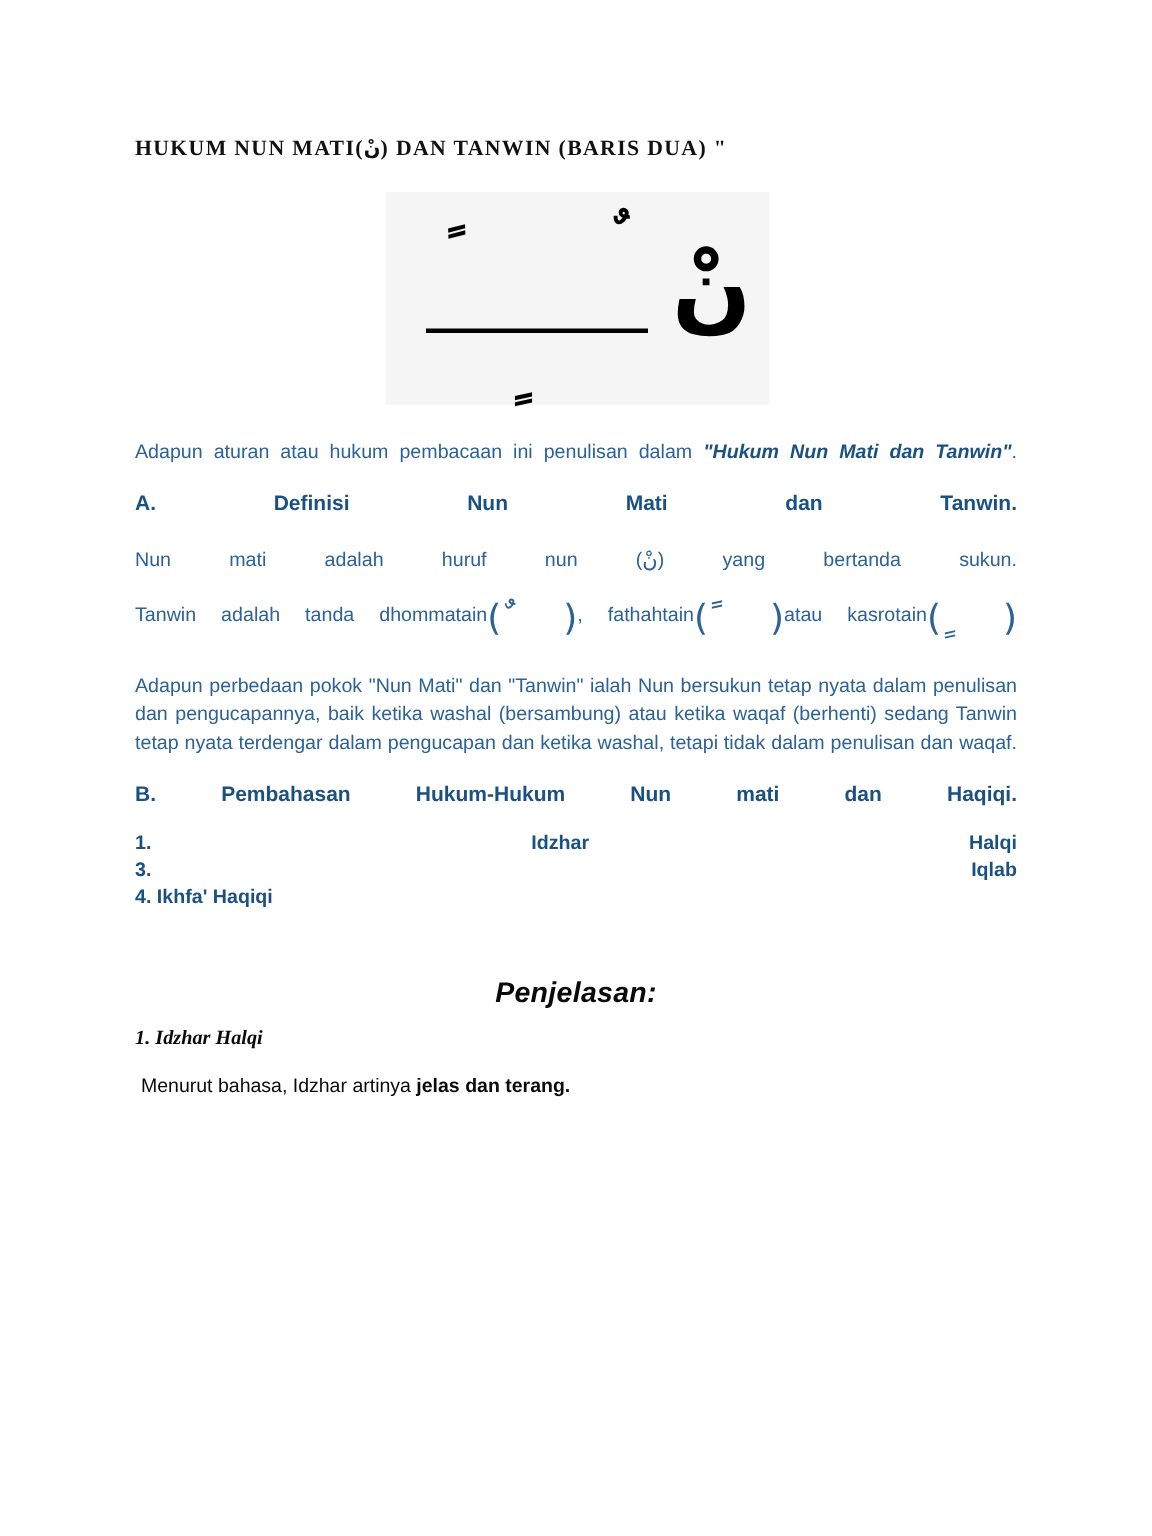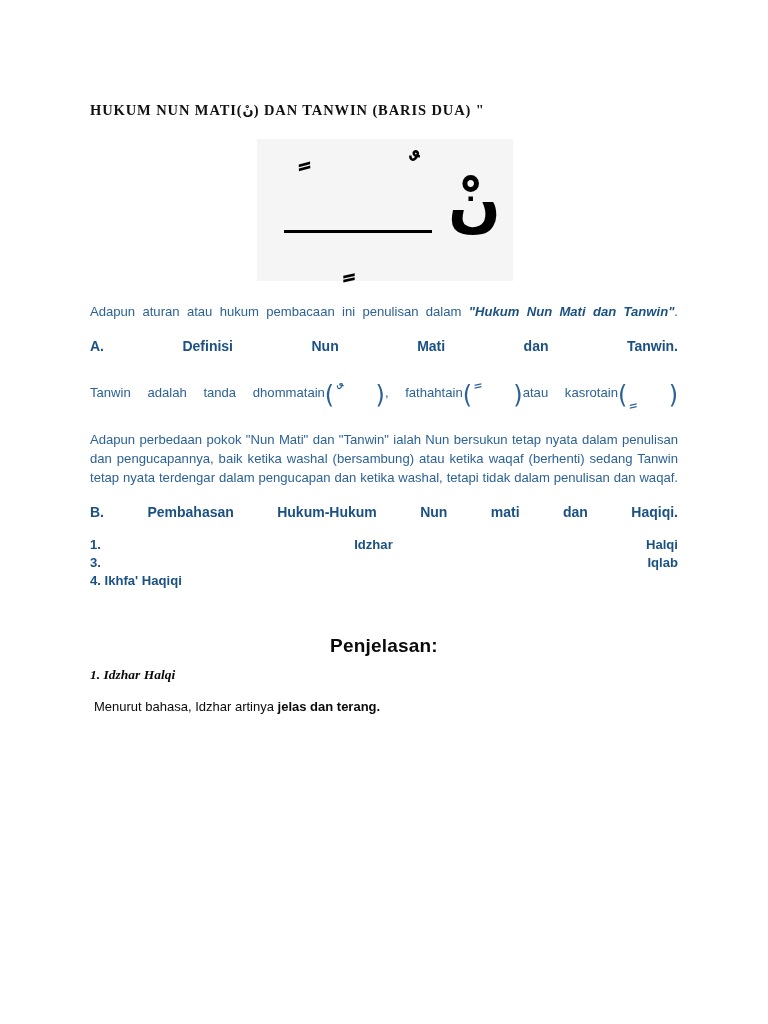--- a/index.html
+++ b/index.html
@@ -9,21 +9,21 @@
   }
   body {
     width: 768px;
     height: 1024px;
     font-family: "Liberation Sans", sans-serif;
     position: relative;
     overflow: hidden;
   }
   .page {
     position: absolute;
-    left: 0; top: 18px;
+    left: 0; top: 7px;
     width: 768px;
     height: 948px;
     background: #ffffff;
   }
   .content {
     position: absolute;
     left: 90px;
     top: 84px;
     width: 588px;
   }
@@ -159,20 +159,21 @@
   .listline.last {
     text-align-last: left;
   }
   .list-block { margin: 0 0 16px 0; }
 
   
   .penjelasan {
     text-align: center;
     font-size: 19px;
     font-weight: 700;
+    font-style: italic;
     color: #0a0a0a;
     font-family: "Liberation Sans", sans-serif;
     margin: 46px 0 10px 0;
     letter-spacing: 0.2px;
   }
   .subhead {
     font-family: "Liberation Serif", serif;
     font-size: 13.5px;
     font-weight: 700;
     font-style: italic;
@@ -202,20 +203,21 @@
       <div class="fig-rule"></div>
       <span class="glyph fig-kasratain">ٍ</span>
     </div>
 
 
     <p class="para"><span>Adapun aturan atau hukum pembacaan ini penulisan dalam </span><b><i>"Hukum Nun Mati dan Tanwin"</i></b><span>.</span></p>
 
     <p class="heading">A. Definisi Nun Mati dan Tanwin.</p>
 
     <div class="para-tanwin">
+      <span class="line"><span>Nun mati adalah huruf nun (</span><span class="mark-inline">نْ</span><span>) yang bertanda sukun.</span></span>
       <span class="line"><span>Tanwin adalah tanda dhommatain</span><span class="mark">(&nbsp;ٌ&nbsp;)</span><span>, fathahtain</span><span class="mark">(&nbsp;ً&nbsp;)</span><span>atau kasrotain</span><span class="mark">(&nbsp;ٍ&nbsp;)</span></span>
     </div>
 
     <p class="para">Adapun perbedaan pokok "Nun Mati" dan "Tanwin" ialah Nun bersukun tetap nyata dalam penulisan dan pengucapannya, baik ketika washal (bersambung) atau ketika waqaf (berhenti) sedang Tanwin tetap nyata terdengar dalam pengucapan dan ketika washal, tetapi tidak dalam penulisan dan waqaf.</p>
 
     <p class="heading"><span>B. Pembahasan Hukum-Hukum Nun mati dan Haqiqi.</span></p>
 
 
     <div class="list-block">
       <p class="listline"><span>1.</span> <span>Idzhar</span> <span>Halqi</span></p>

